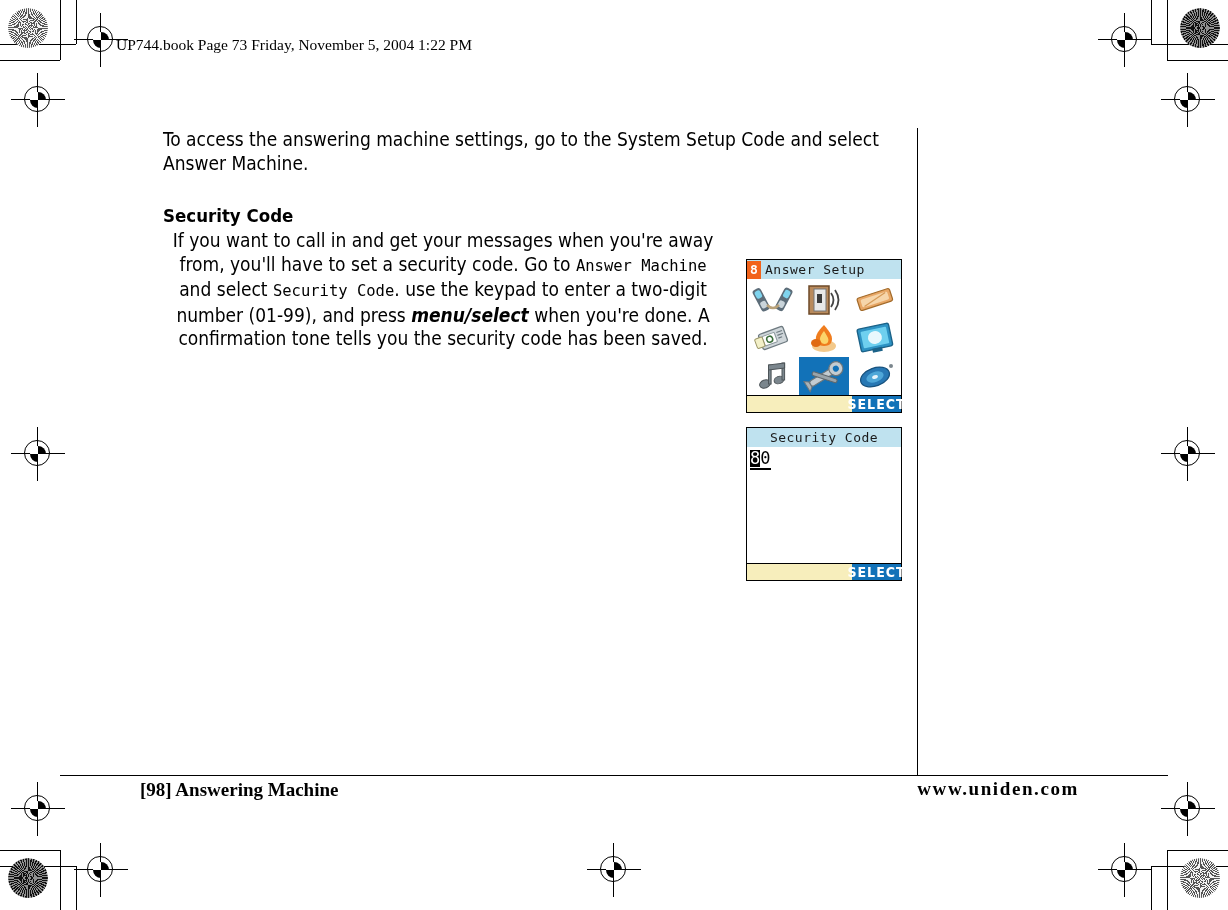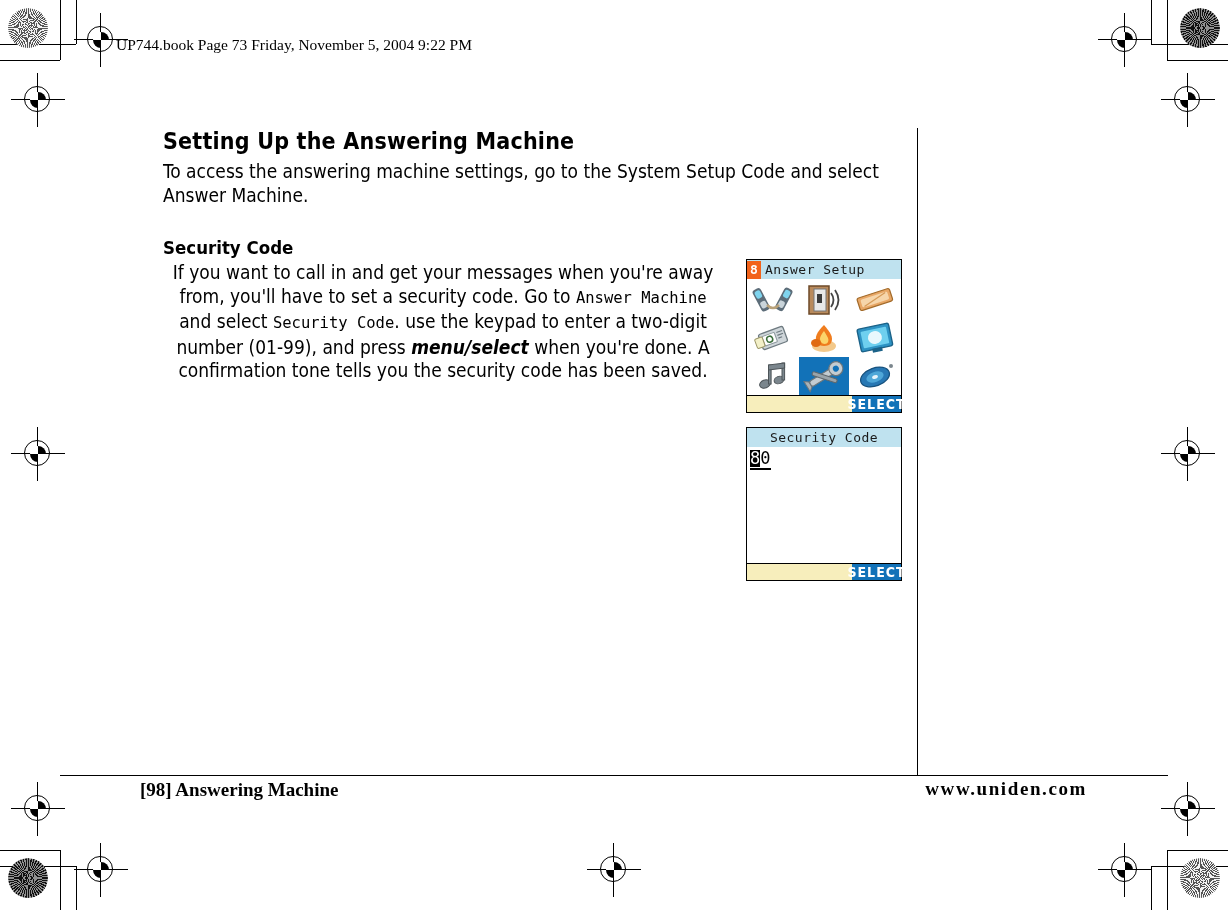--- a/index.html
+++ b/index.html
@@ -260,21 +260,21 @@
     left: 140px;
     top: 779px;
     font-family: "Liberation Serif", serif;
     font-weight: bold;
     font-size: 19px;
     color: #000;
     white-space: nowrap;
   }
   .footer-right {
     position: absolute;
-    right: 141px;
+    right: 149px;
     top: 778px;
     font-family: "Liberation Serif", serif;
     font-weight: bold;
     font-size: 19px;
     letter-spacing: 1.6px;
     color: #000;
     white-space: nowrap;
   }
 </style>
 </head>
@@ -373,27 +373,26 @@
   <div class="ring"></div>
   <div class="dot"></div>
 </div>
 <div class="reg" style="left:1098px; top:843px;">
   <div class="xh-v"></div>
   <div class="xh-h"></div>
   <div class="ring"></div>
   <div class="dot"></div>
 </div>
 
-<div class="book-header">UP744.book  Page 73  Friday, November 5, 2004  9:22 PM</div>
+<div class="book-header">UP744.book  Page 73  Friday, November 5, 2004  1:22 PM</div>
 
 <div class="content-rule"></div>
 
 <div class="content">
 
-  <h1 class="section-title">Setting Up the Answering Machine</h1>
 
   <p class="body">To access the answering machine settings, go to the System Setup Code and select Answer Machine.</p>
 
   <h2 class="sub-title">Security Code</h2>
 
   <p class="body narrow"><span>If you want to call in and get your messages when you're away from, you'll have to set a security code. Go to </span><span class="mono">Answer Machine</span><span> and select </span><span class="mono">Security Code</span><span>. use the keypad to enter a two-digit number (01-99), and press </span><span class="bolditalic">menu/select</span><span> when you're done. A confirmation tone tells you the security code has been saved.</span></p>
 
 </div>
 
 <div class="lcd" style="left:746px; top:259px;">

